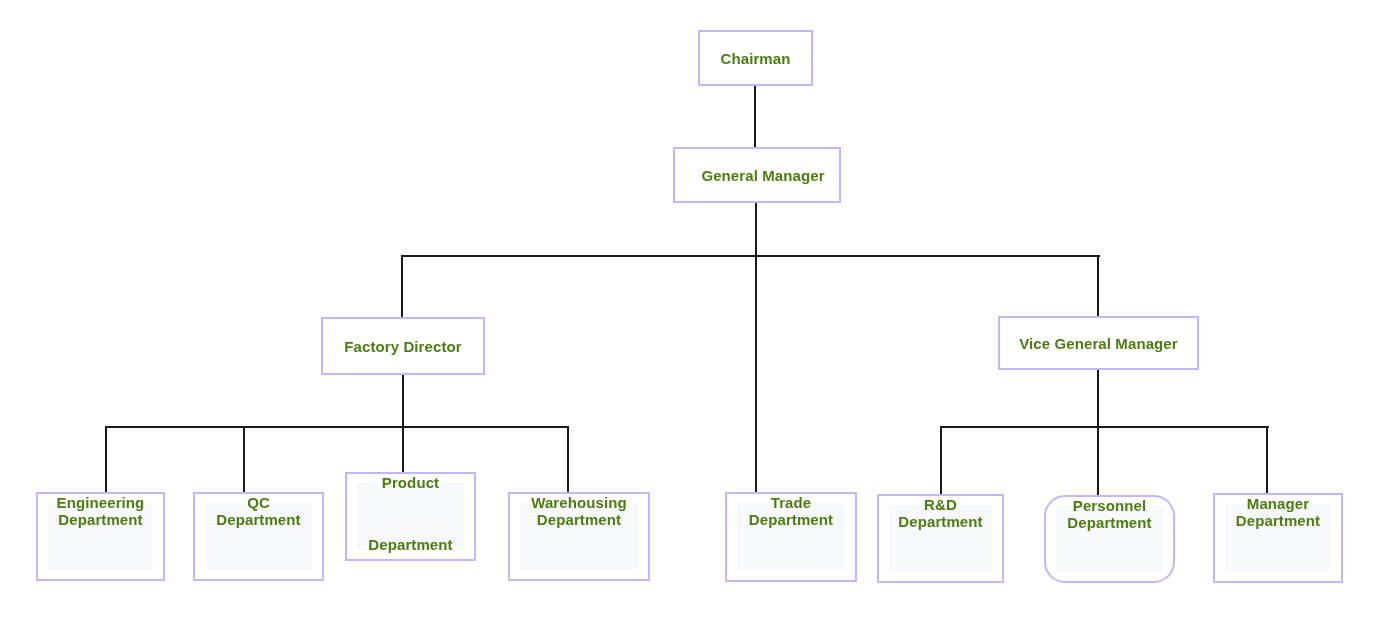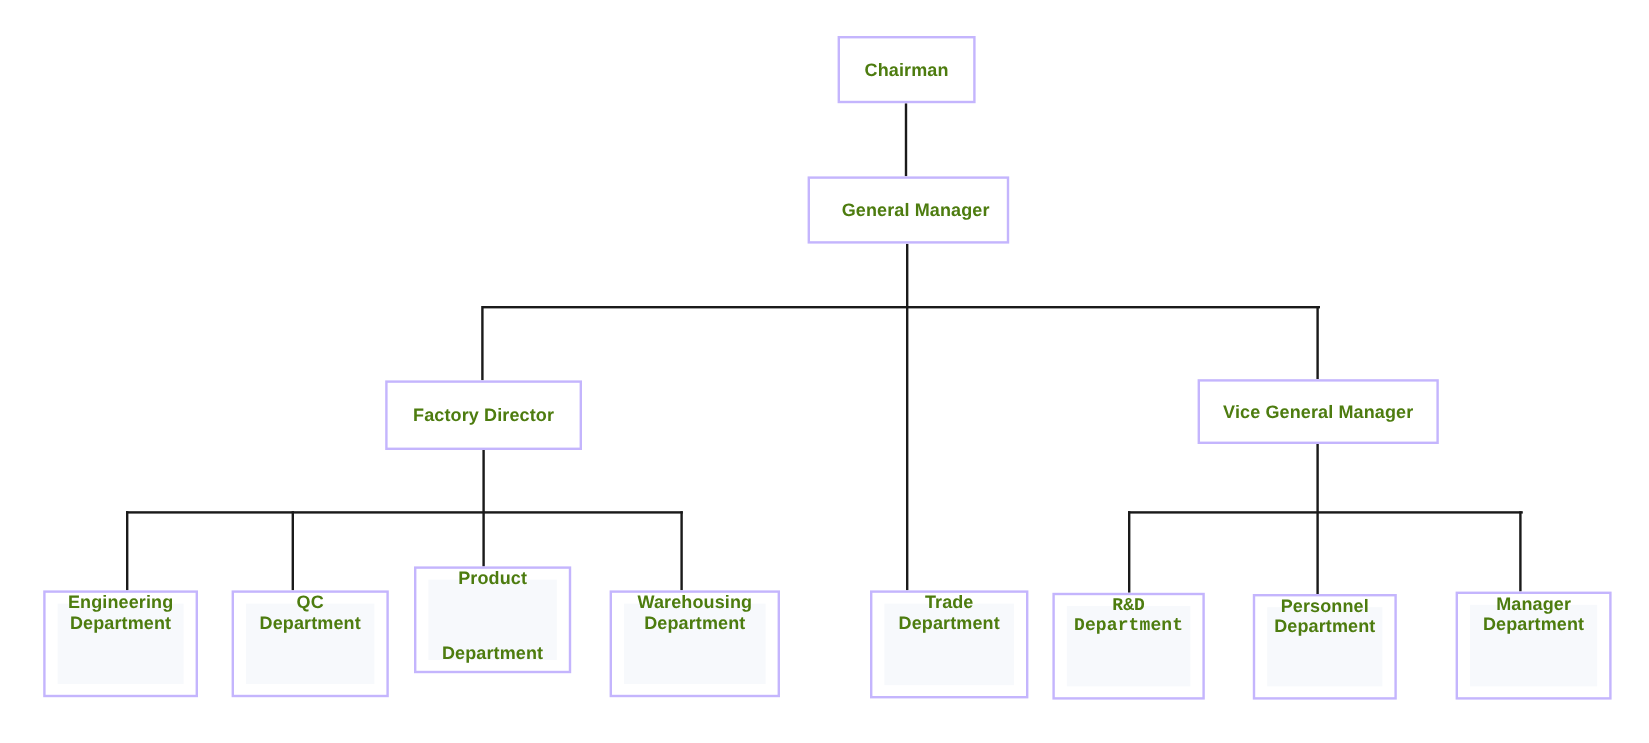--- a/index.html
+++ b/index.html
@@ -100,27 +100,27 @@
     <span class="lbl">Warehousing</span>
     <span class="lbl">Department</span>
   </div>
 
   <div class="node dept" style="left:725px; top:492px; width:132px; height:90px;">
     <div class="tint"></div>
     <span class="lbl">Trade</span>
     <span class="lbl">Department</span>
   </div>
 
-  <div class="node dept" style="left:877px; top:494px; width:127px; height:89px;font-family:Liberation Mono, monospace;">
+  <div class="node dept" style="left:877px; top:494px; width:127px; height:89px;">
     <div class="tint"></div>
     <span class="lbl">R&amp;D</span>
     <span class="lbl">Department</span>
   </div>
 
-  <div class="node dept" style="left:1044px; top:495px; width:120px; height:88px;">
+  <div class="node dept" style="left:1044px; top:495px; width:131px; height:88px;border-radius:21px;">
     <div class="tint"></div>
     <span class="lbl">Personnel</span>
     <span class="lbl">Department</span>
   </div>
 
   <div class="node dept" style="left:1213px; top:493px; width:130px; height:90px;">
     <div class="tint"></div>
     <span class="lbl">Manager</span>
     <span class="lbl">Department</span>
   </div>

